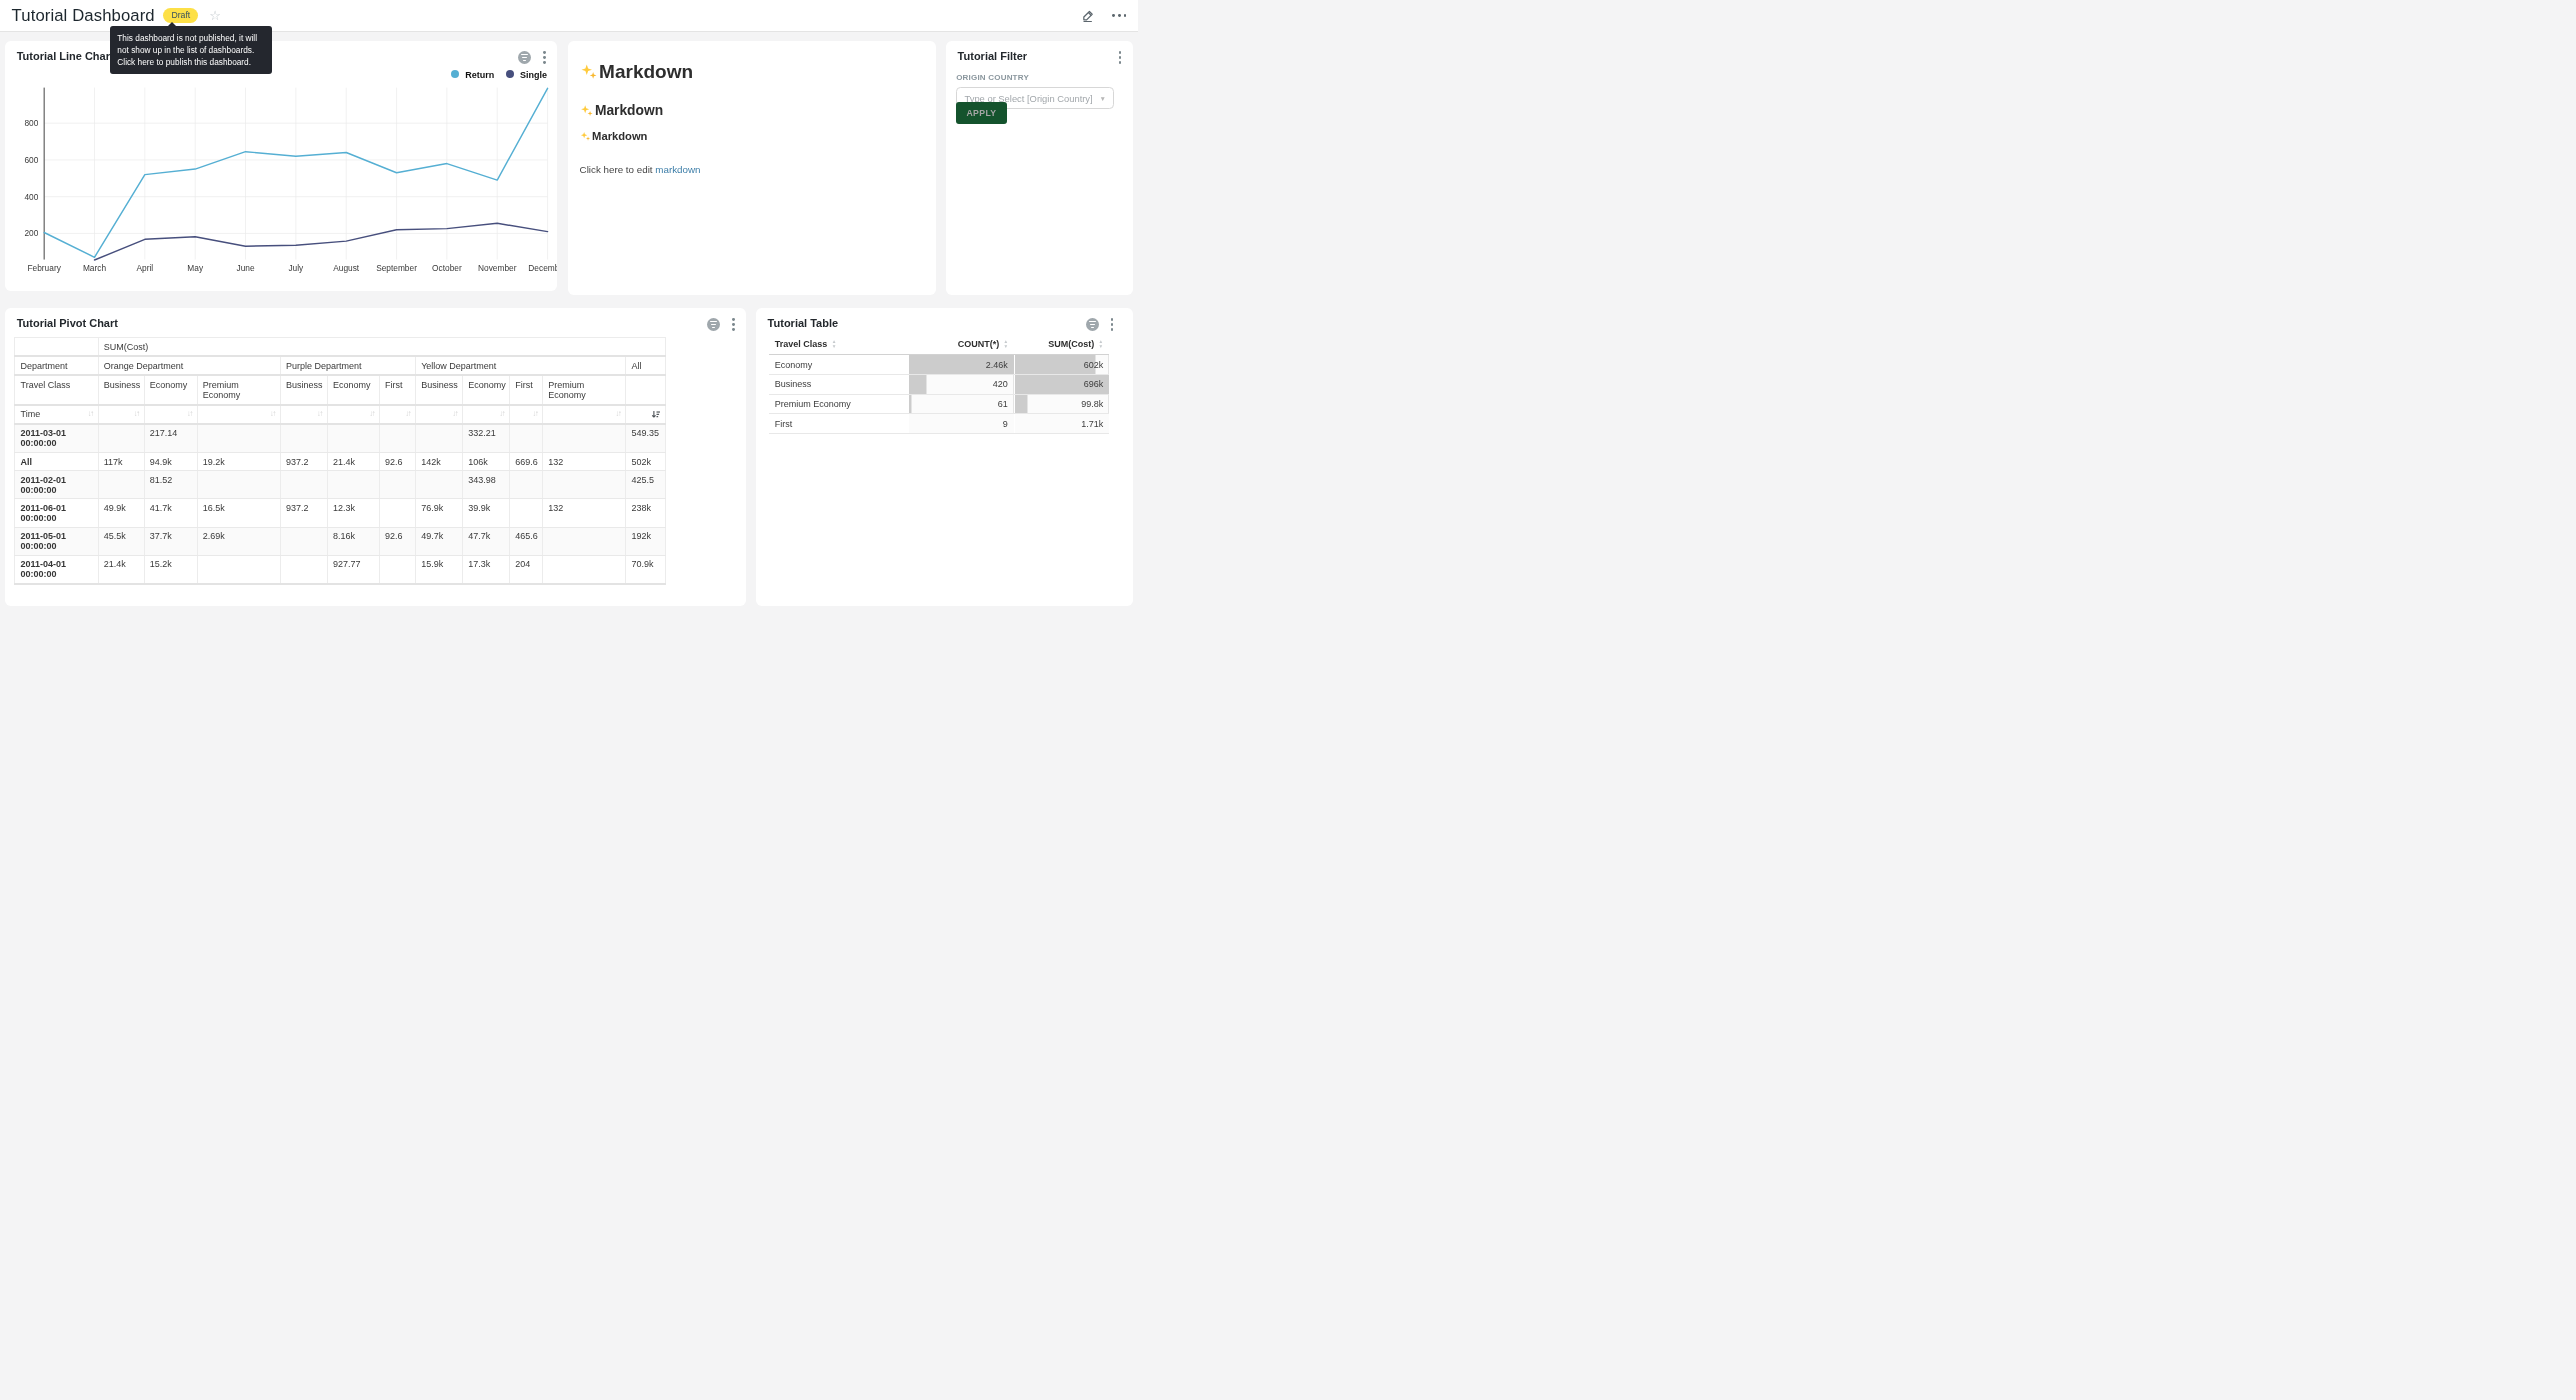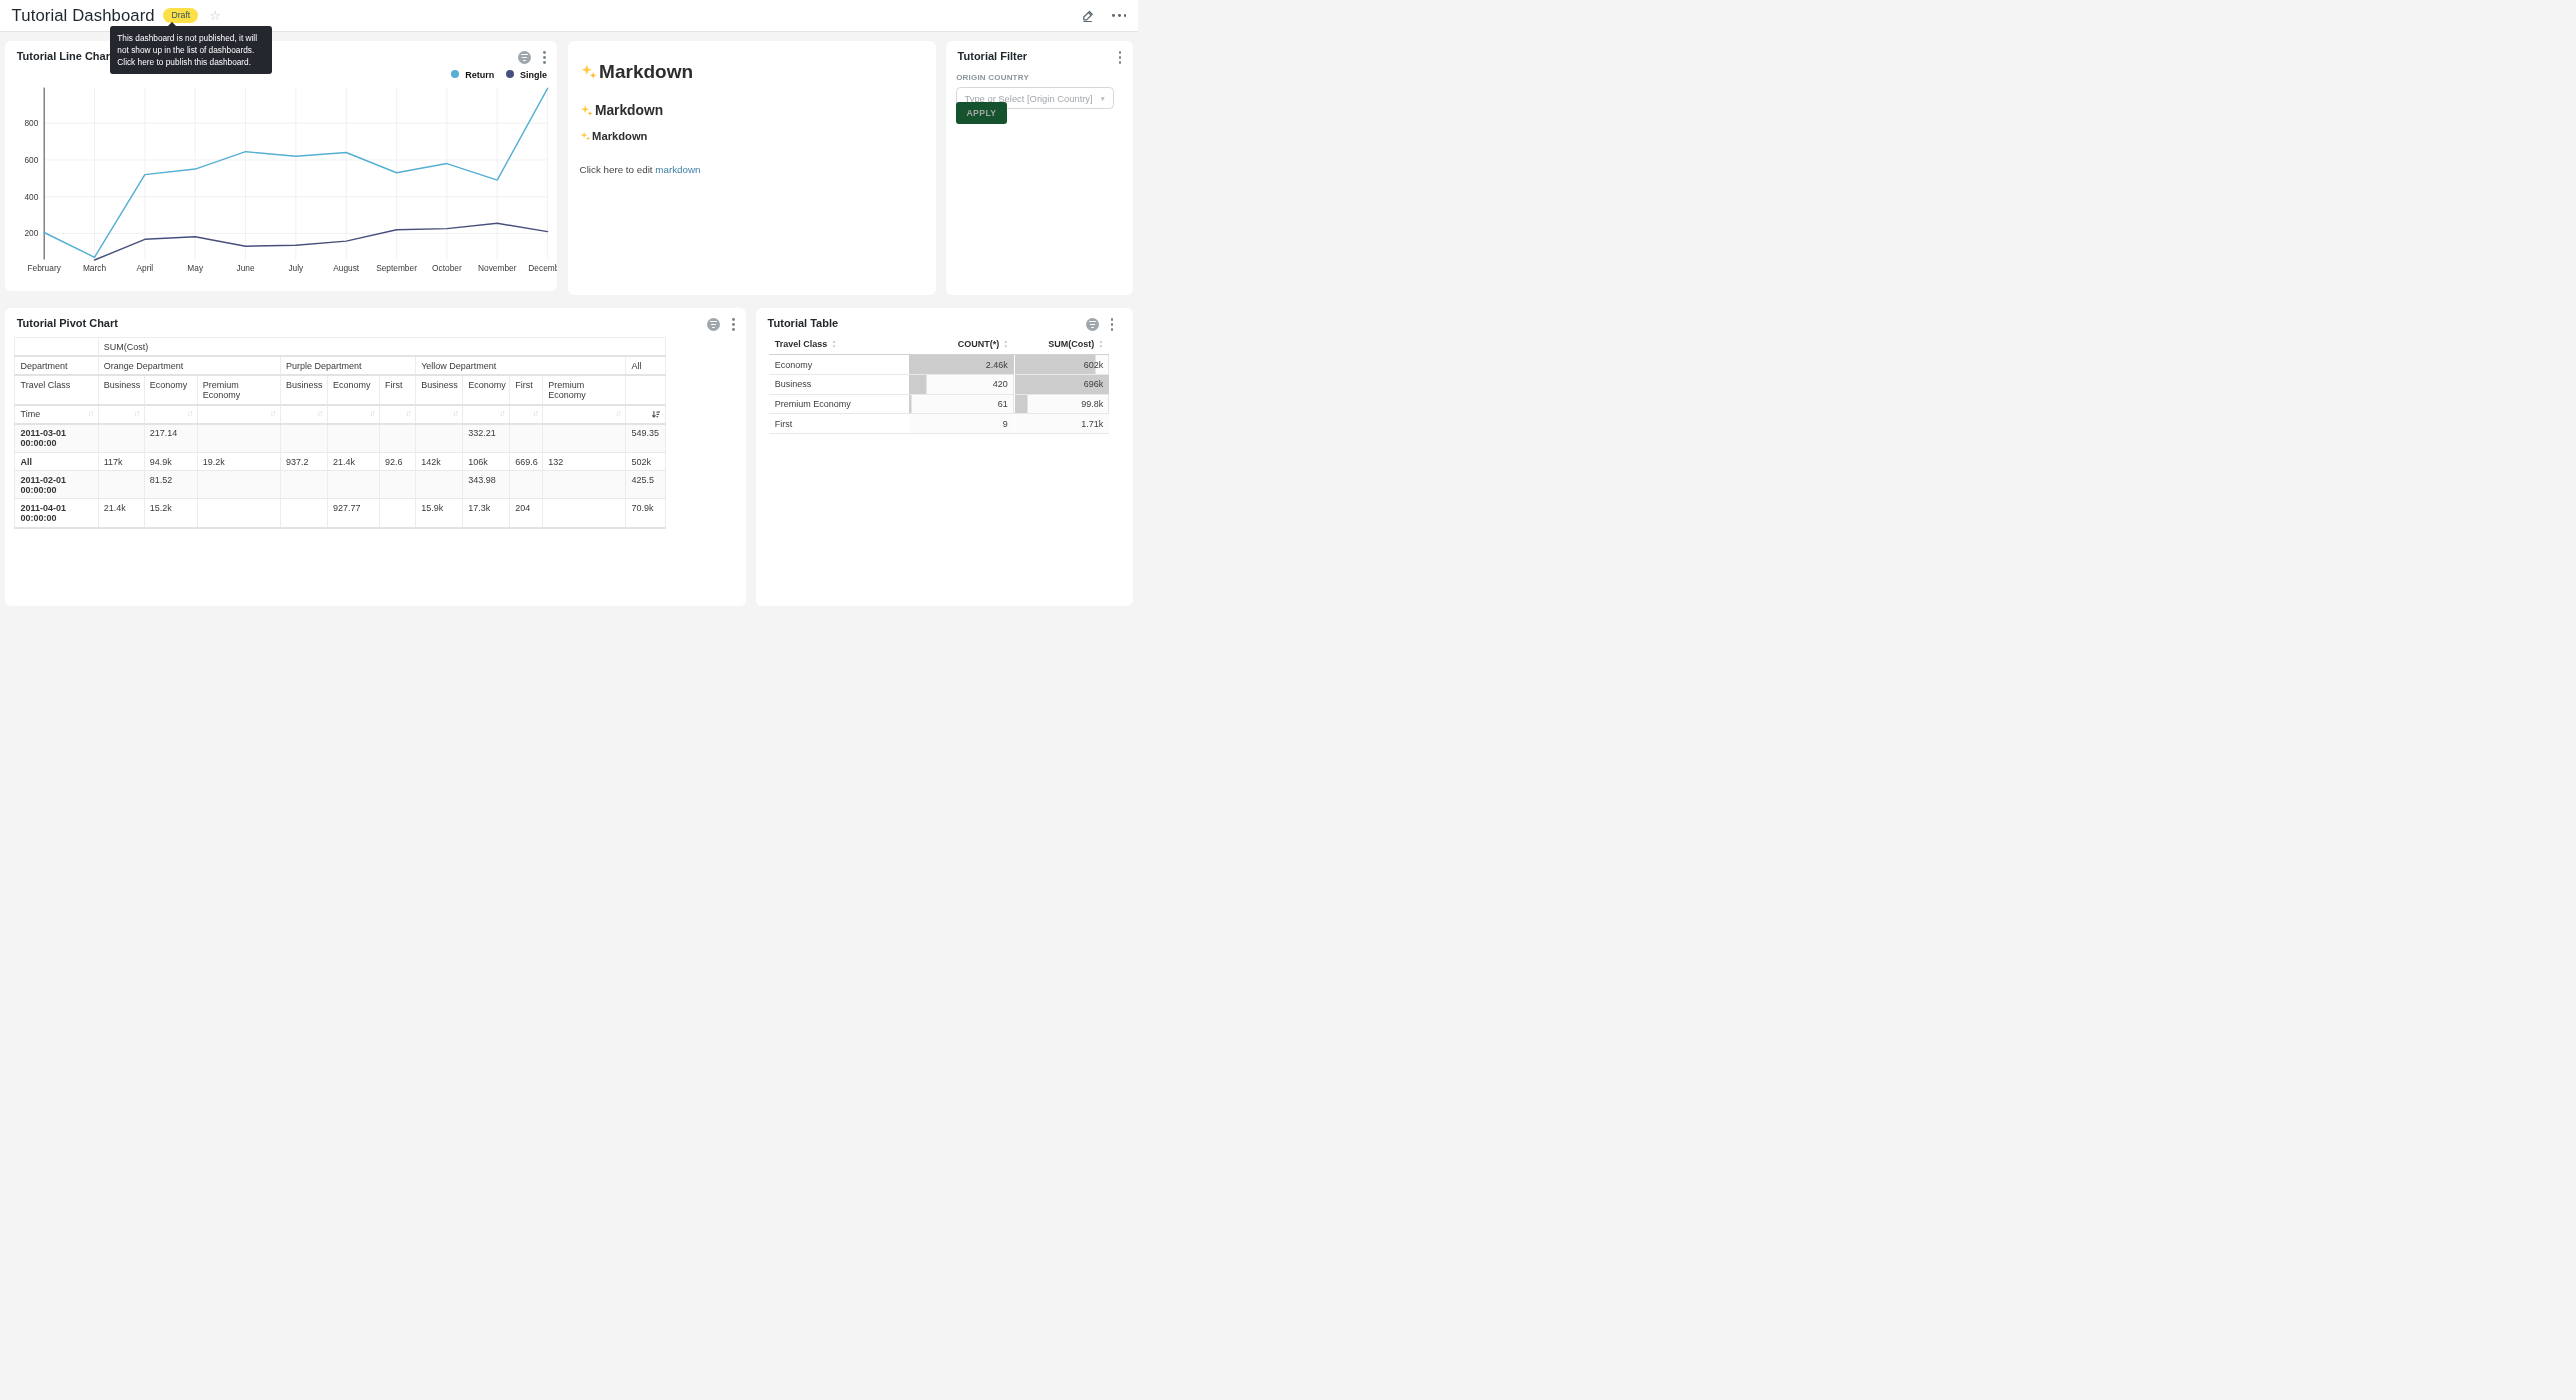--- a/index.html
+++ b/index.html
@@ -390,20 +390,48 @@
           <td></td>
           <td></td>
           <td></td>
           <td></td>
           <td>343.98</td>
           <td></td>
           <td></td>
           <td>425.5</td>
     </tr>
     <tr class="data">
+      <th class="rowlbl">2011-06-01 00:00:00</th>
+      <td>49.9k</td>
+          <td>41.7k</td>
+          <td>16.5k</td>
+          <td>937.2</td>
+          <td>12.3k</td>
+          <td></td>
+          <td>76.9k</td>
+          <td>39.9k</td>
+          <td></td>
+          <td>132</td>
+          <td>238k</td>
+    </tr>
+    <tr class="data odd">
+      <th class="rowlbl">2011-05-01 00:00:00</th>
+      <td>45.5k</td>
+          <td>37.7k</td>
+          <td>2.69k</td>
+          <td></td>
+          <td>8.16k</td>
+          <td>92.6</td>
+          <td>49.7k</td>
+          <td>47.7k</td>
+          <td>465.6</td>
+          <td></td>
+          <td>192k</td>
+    </tr>
+    <tr class="data">
       <th class="rowlbl">2011-04-01 00:00:00</th>
       <td>21.4k</td>
           <td>15.2k</td>
           <td></td>
           <td></td>
           <td>927.77</td>
           <td></td>
           <td>15.9k</td>
           <td>17.3k</td>
           <td>204</td>

